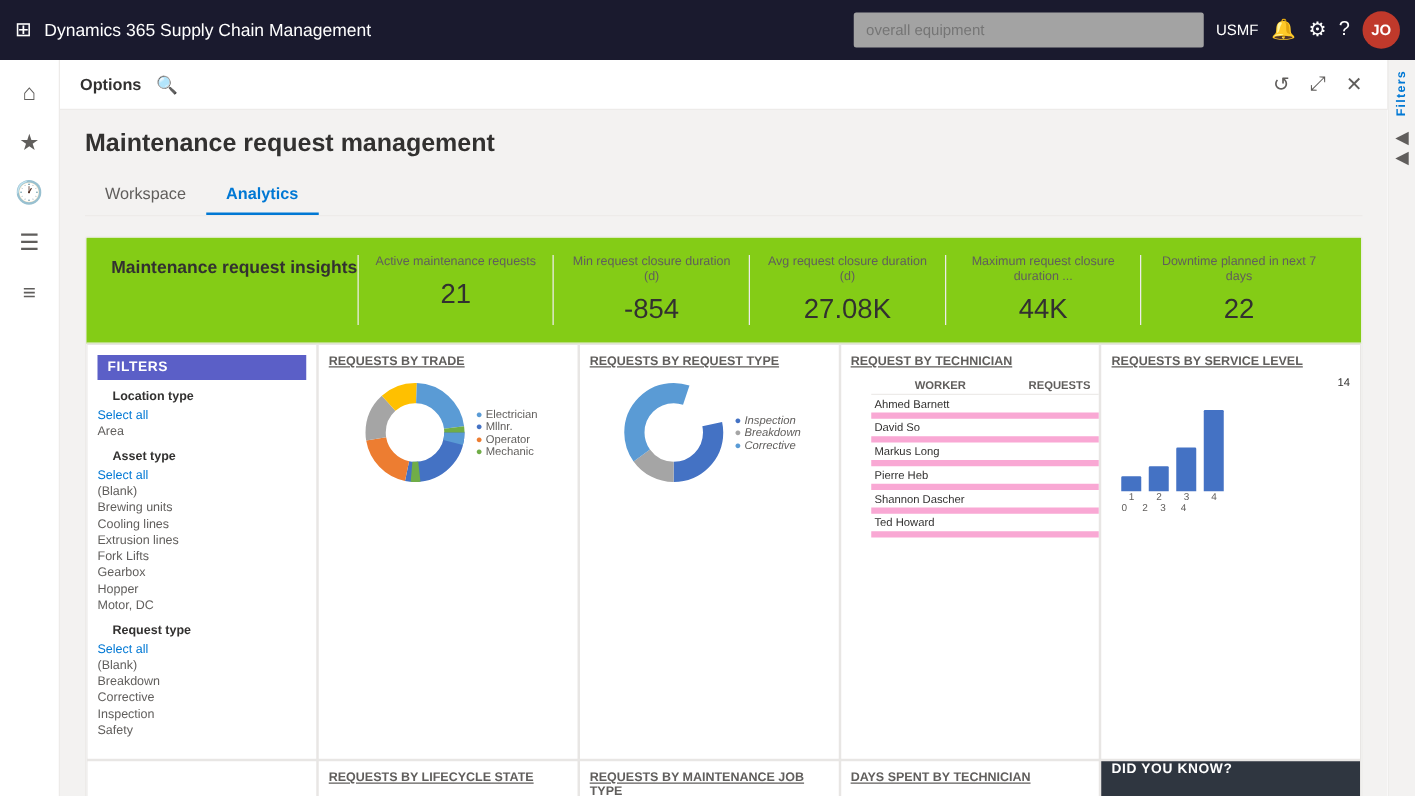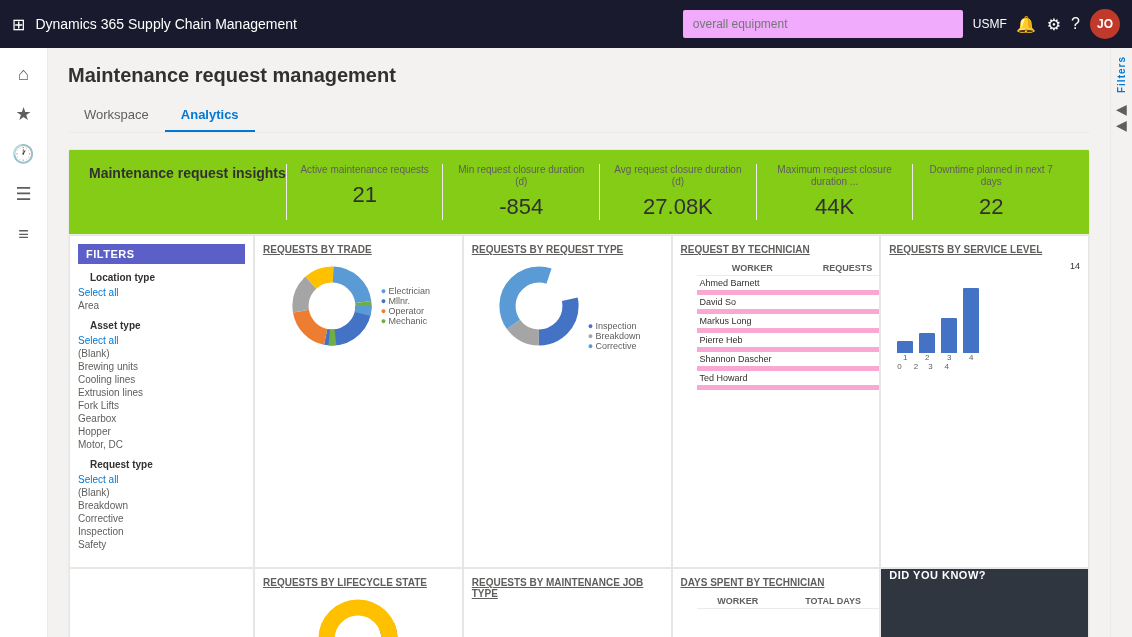--- a/index.html
+++ b/index.html
@@ -10,21 +10,21 @@
       height: 48px;
       background: #1a1a2e;
       display: flex;
       align-items: center;
       padding: 0 12px;
       gap: 10px;
       color: #fff;
     }
     .topbar-title { font-size: 14px; font-weight: 400; flex: 1; }
     .topbar-search {
-      background: #f0abfc;
+      background: #a3a3a3;
       border: none;
       border-radius: 2px;
       height: 28px;
       width: 280px;
       padding: 0 10px;
       font-size: 12px;
       color: #333;
     }
     .topbar-icons { display: flex; align-items: center; gap: 10px; }
     .topbar-icon { color: #fff; font-size: 16px; cursor: pointer; }
@@ -205,20 +205,29 @@
   <div class="sidebar-rail">
     <div class="sidebar-rail-item">⌂</div>
     <div class="sidebar-rail-item">★</div>
     <div class="sidebar-rail-item">🕐</div>
     <div class="sidebar-rail-item">☰</div>
     <div class="sidebar-rail-item">≡</div>
   </div>
 
   <div class="main-area">
 
+    <div class="options-bar">
+      <span class="options-label">Options</span>
+      <span class="options-search-icon">🔍</span>
+      <div class="options-actions">
+        <button class="options-action-btn">↺</button>
+        <button class="options-action-btn">⤢</button>
+        <button class="options-action-btn">✕</button>
+      </div>
+    </div>
 
     <div class="page-content">
       <h1 class="page-title">Maintenance request management</h1>
 
       <div class="tabs">
         <div class="tab">Workspace</div>
         <div class="tab active">Analytics</div>
       </div>
 
       <div class="analytics-frame">
@@ -300,21 +309,21 @@
                 <div><span style="color:#5a9bd5">●</span> Electrician</div>
                 <div><span style="color:#4472c4">●</span> Mllnr.</div>
                 <div><span style="color:#ed7d31">●</span> Operator</div>
                 <div><span style="color:#70ad47">●</span> Mechanic</div>
               </div>
             </div>
           </div>
 
           <div class="dash-cell">
             <div class="dash-cell-header">Requests by request type</div>
-            <div style="display:flex; align-items:flex-end; justify-content:center;">
+            <div style="display:flex; align-items:center; justify-content:center;font-style:italic;">
               <svg width="90" height="90" viewBox="0 0 100 100">
                 <circle cx="50" cy="50" r="35" fill="none" stroke="#4472c4" stroke-width="18" stroke-dasharray="55 157" stroke-dashoffset="0"></circle>
                 <circle cx="50" cy="50" r="35" fill="none" stroke="#a5a5a5" stroke-width="18" stroke-dasharray="33 157" stroke-dashoffset="-55"></circle>
                 <circle cx="50" cy="50" r="35" fill="none" stroke="#5a9bd5" stroke-width="18" stroke-dasharray="88 157" stroke-dashoffset="-88"></circle>
                 <circle cx="50" cy="50" r="25" fill="#fff"></circle>
               </svg>
               <div style="font-size:9px; color:#605e5c; margin-left:4px;">
                 <div><span style="color:#4472c4">●</span> Inspection</div>
                 <div><span style="color:#a5a5a5">●</span> Breakdown</div>
                 <div><span style="color:#5a9bd5">●</span> Corrective</div>

